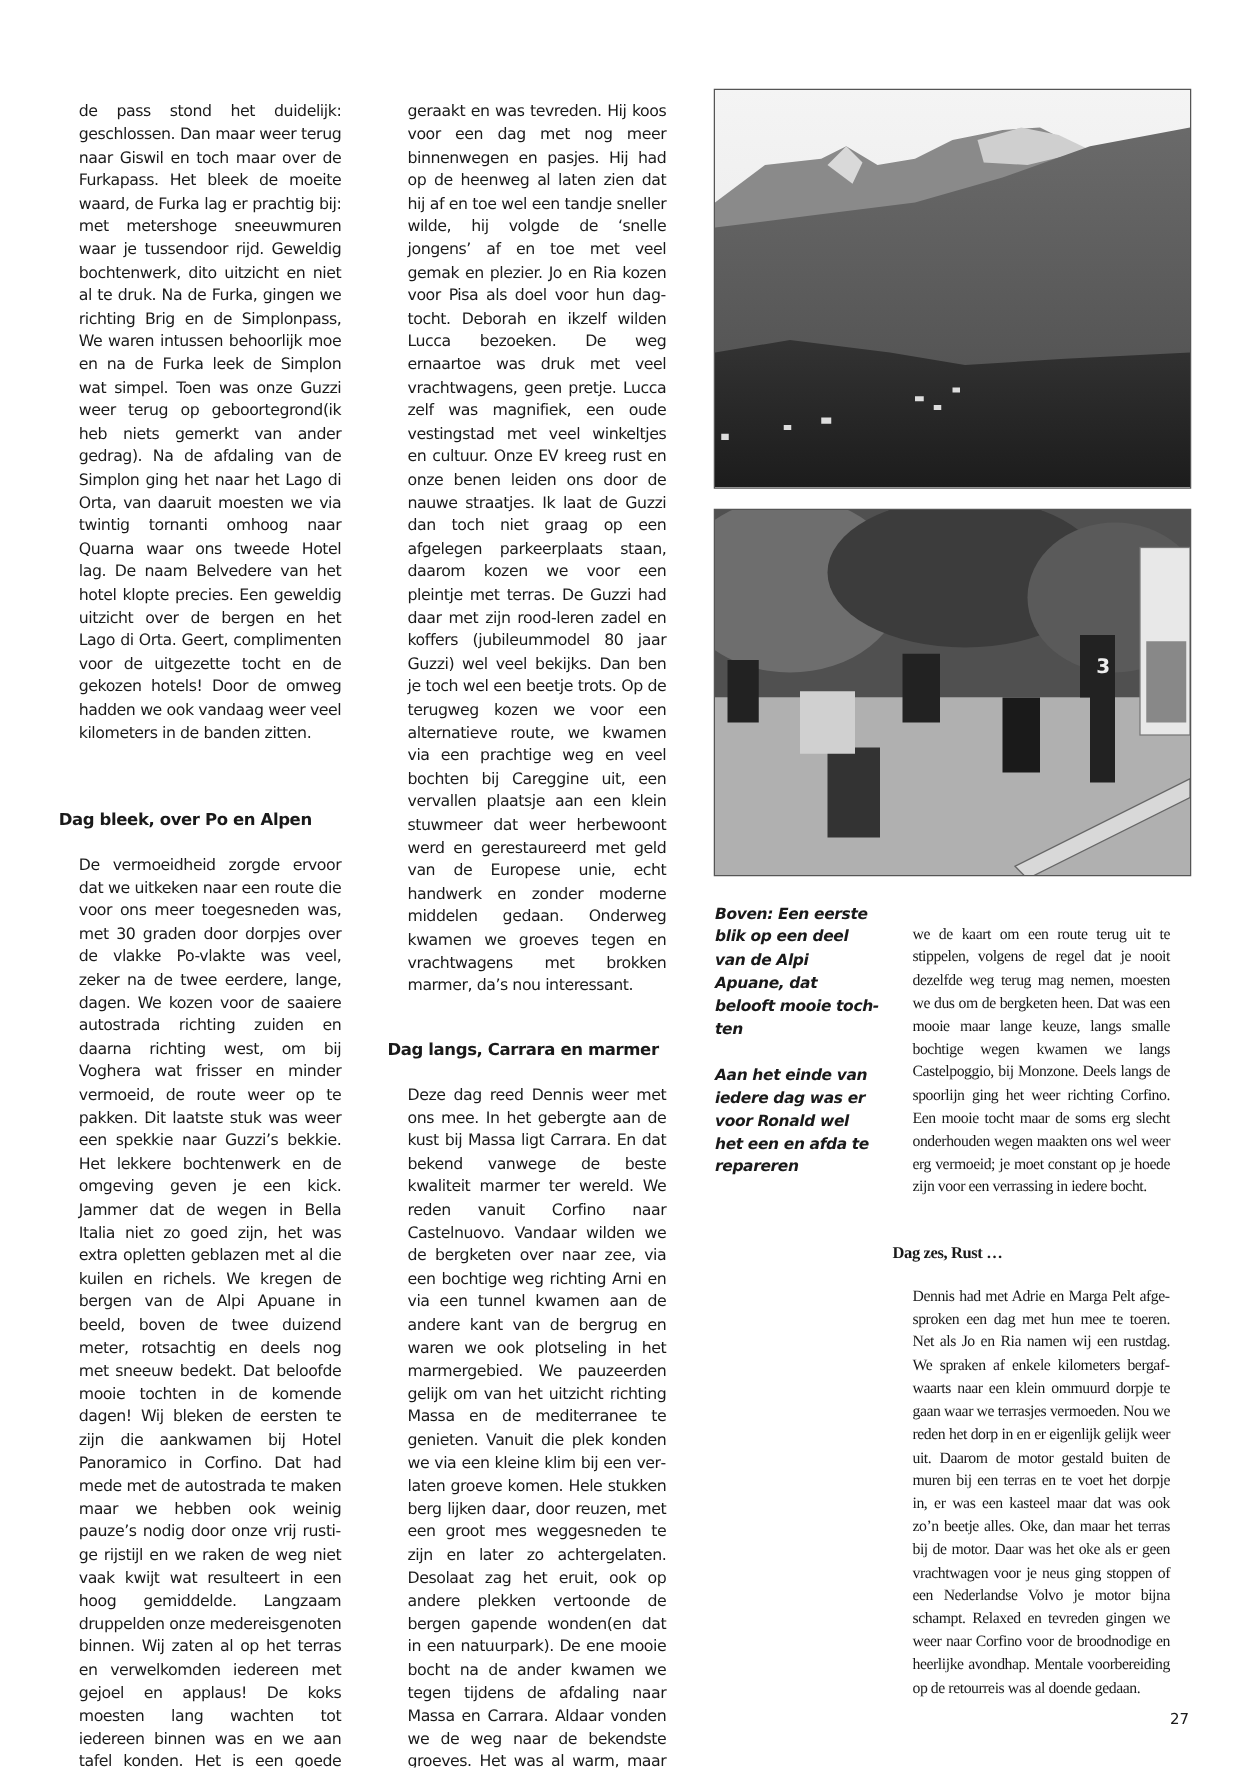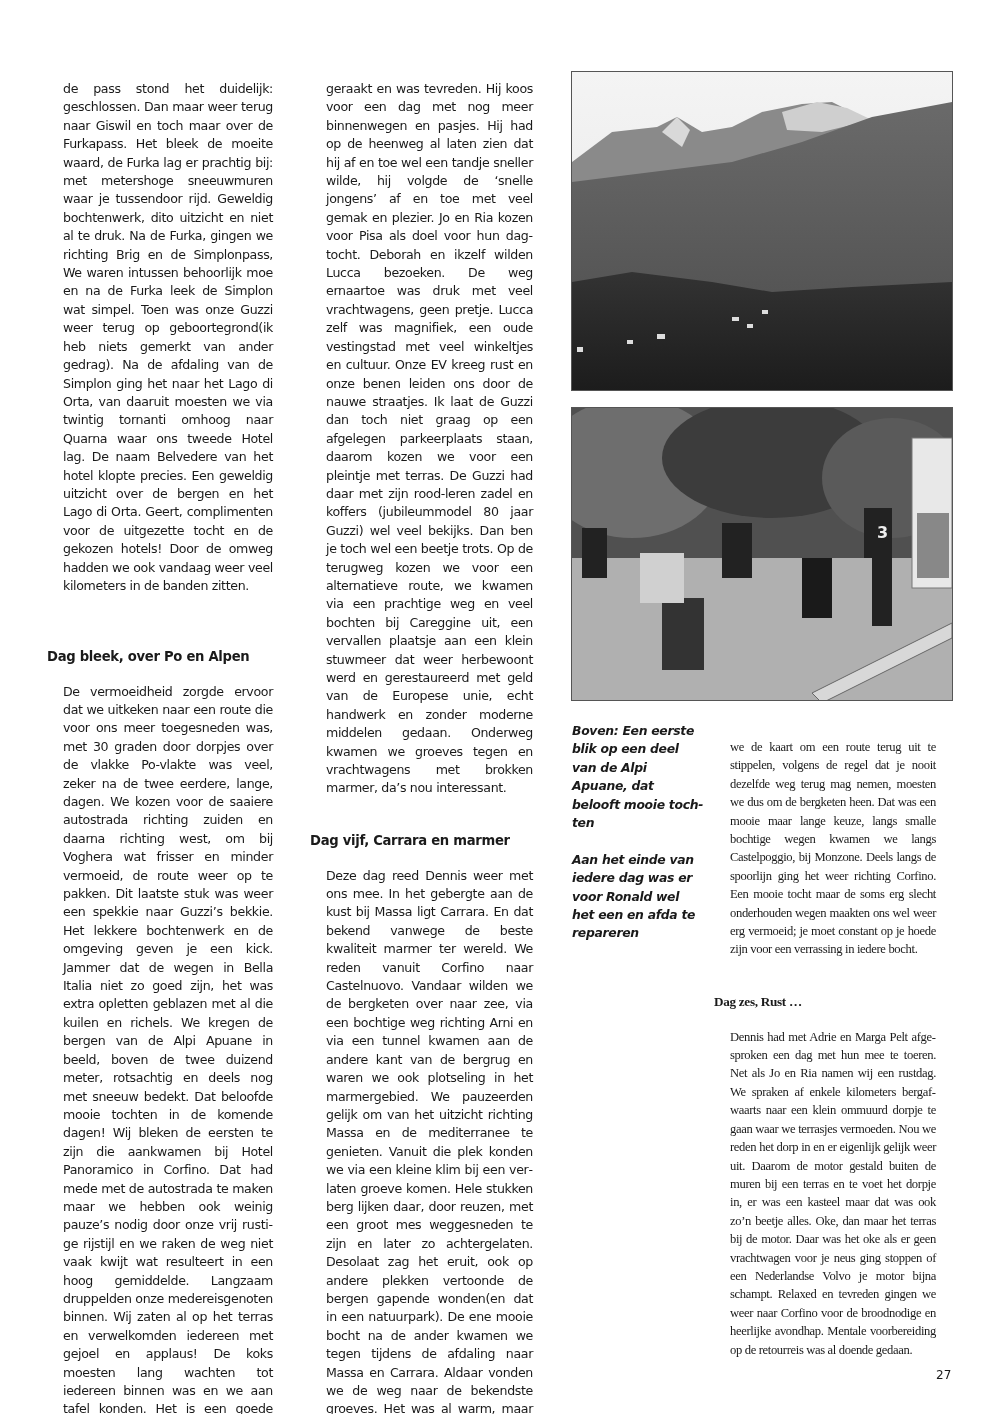--- a/index.html
+++ b/index.html
@@ -32,21 +32,21 @@
   <h2>Dag bleek, over Po en Alpen</h2>
   <p>De vermoeidheid zorgde ervoor dat we uitkeken naar een route die voor ons meer toegesneden was, met 30 graden door dorpjes over de vlakke Po-vlakte was veel, zeker na de twee eerdere, lange, dagen. We kozen voor de saaiere auto­strada richting zuiden en daarna richting west, om bij Voghera wat frisser en min­der vermoeid, de route weer op te pak­ken. Dit laatste stuk was weer een spek­kie naar Guzzi’s bekkie. Het lekkere boch­tenwerk en de omgeving geven je een kick. Jammer dat de wegen in Bella Italia niet zo goed zijn, het was extra opletten geblazen met al die kuilen en richels. We kregen de bergen van de Alpi Apuane in beeld, boven de twee duizend meter, rotsachtig en deels nog met sneeuw bedekt. Dat beloofde mooie tochten in de komende dagen! Wij bleken de eersten te zijn die aankwamen bij Hotel Panoramico in Corfino. Dat had mede met de auto­strada te maken maar we hebben ook weinig pauze’s nodig door onze vrij rusti­ge rijstijl en we raken de weg niet vaak kwijt wat resulteert in een hoog gemiddelde. Langzaam druppelden onze medereisgenoten binnen. Wij zaten al op het terras en verwelkomden iedereen met gejoel en applaus! De koks moesten lang wachten tot iedereen binnen was en we aan tafel konden. Het is een goede gewoonte om te wachten met eten tot eenieder binnen is. Ondanks het late uur was het eten zeker 4 sterren waard (tij­dens de hele reis trouwens)</p>
   <div class="gap"></div>
   <h2>Dag pass, Lucca en omstreken</h2>
   <p>Zonder er direct afspraken over gemaakt te hebben voelden we ons niet verplicht om met ons reisgroepje alle dagen op te trekken. Ieder had zijn eigen plannen. Dennis koos voor nog meer toeren op zijn Guzzi, hij was er snel vertrouwd mee</p>
 </div>
 
 <div id="col2" class="col">
   <p>geraakt en was tevreden. Hij koos voor een dag met nog meer binnenwegen en pas­jes. Hij had op de heenweg al laten zien dat hij af en toe wel een tandje sneller wilde, hij volgde de ‘snelle jongens’ af en toe met veel gemak en plezier. Jo en Ria kozen voor Pisa als doel voor hun dag­tocht. Deborah en ikzelf wilden Lucca bezoeken. De weg ernaartoe was druk met veel vrachtwagens, geen pretje. Lucca zelf was magnifiek, een oude vestingstad met veel winkeltjes en cultuur. Onze EV kreeg rust en onze benen leiden ons door de nauwe straatjes. Ik laat de Guzzi dan toch niet graag op een afgelegen parkeerplaats staan, daarom kozen we voor een pleintje met terras. De Guzzi had daar met zijn rood-leren zadel en koffers (jubileummo­del 80 jaar Guzzi) wel veel bekijks. Dan ben je toch wel een beetje trots. Op de terug­weg kozen we voor een alternatieve route, we kwamen via een prachtige weg en veel bochten bij Careggine uit, een vervallen plaatsje aan een klein stuwmeer dat weer herbewoont werd en gerestaureerd met geld van de Europese unie, echt handwerk en zonder moderne middelen gedaan. Onderweg kwamen we groeves tegen en vrachtwagens met brokken marmer, da’s nou interessant.</p>
   <div class="gap"></div>
-  <h2>Dag vijf, Carrara en marmer</h2>
+  <h2>Dag langs, Carrara en marmer</h2>
   <p>Deze dag reed Dennis weer met ons mee. In het gebergte aan de kust bij Massa ligt Carrara. En dat bekend vanwege de beste kwaliteit marmer ter wereld. We reden vanuit Corfino naar Castelnuovo. Vandaar wilden we de bergketen over naar zee, via een bochtige weg richting Arni en via een tunnel kwamen aan de andere kant van de bergrug en waren we ook plotseling in het marmergebied. We pauzeerden gelijk om van het uitzicht richting Massa en de mediterranee te genieten. Vanuit die plek konden we via een kleine klim bij een ver­laten groeve komen. Hele stukken berg lijken daar, door reuzen, met een groot mes weggesneden te zijn en later zo achtergelaten. Desolaat zag het eruit, ook op andere plekken vertoonde de bergen gapende wonden(en dat in een natuur­park). De ene mooie bocht na de ander kwamen we tegen tijdens de afdaling naar Massa en Carrara. Aldaar vonden we de weg naar de bekendste groeves. Het was al warm, maar hier werd het mede door de drukte van de vrachtwagens met grote blokken marmer erg heet. We pau­zeerden even bij een marmerhandel onder een dikke boom. Ik had niet meer de moed of energie om verder te gaan, de hitte, het stof en de vrachtwagens zou­den waarschijnlijk alleen maar toene­men. Een paar stukken marmer rijker, onze Guzzi is immers een pakezel, beslo­ten we naar zee te toeren om het iets fris­ser te krijgen. Dat klopte inderdaad. Langs de boulevard zochten we een restaurant, waar we vis aten, wat moet je anders aan zee. Uitgerust en fit pakten</p>
 </div>
 
 <div class="photo" id="photo1">
   <svg viewBox="0 0 380 318" preserveAspectRatio="none">
     <defs>
       <linearGradient id="sky" x1="0" y1="0" x2="0" y2="1">
         <stop offset="0" stop-color="#f4f4f4"></stop>
           <stop offset="1" stop-color="#e4e4e4"></stop>
       </linearGradient>

